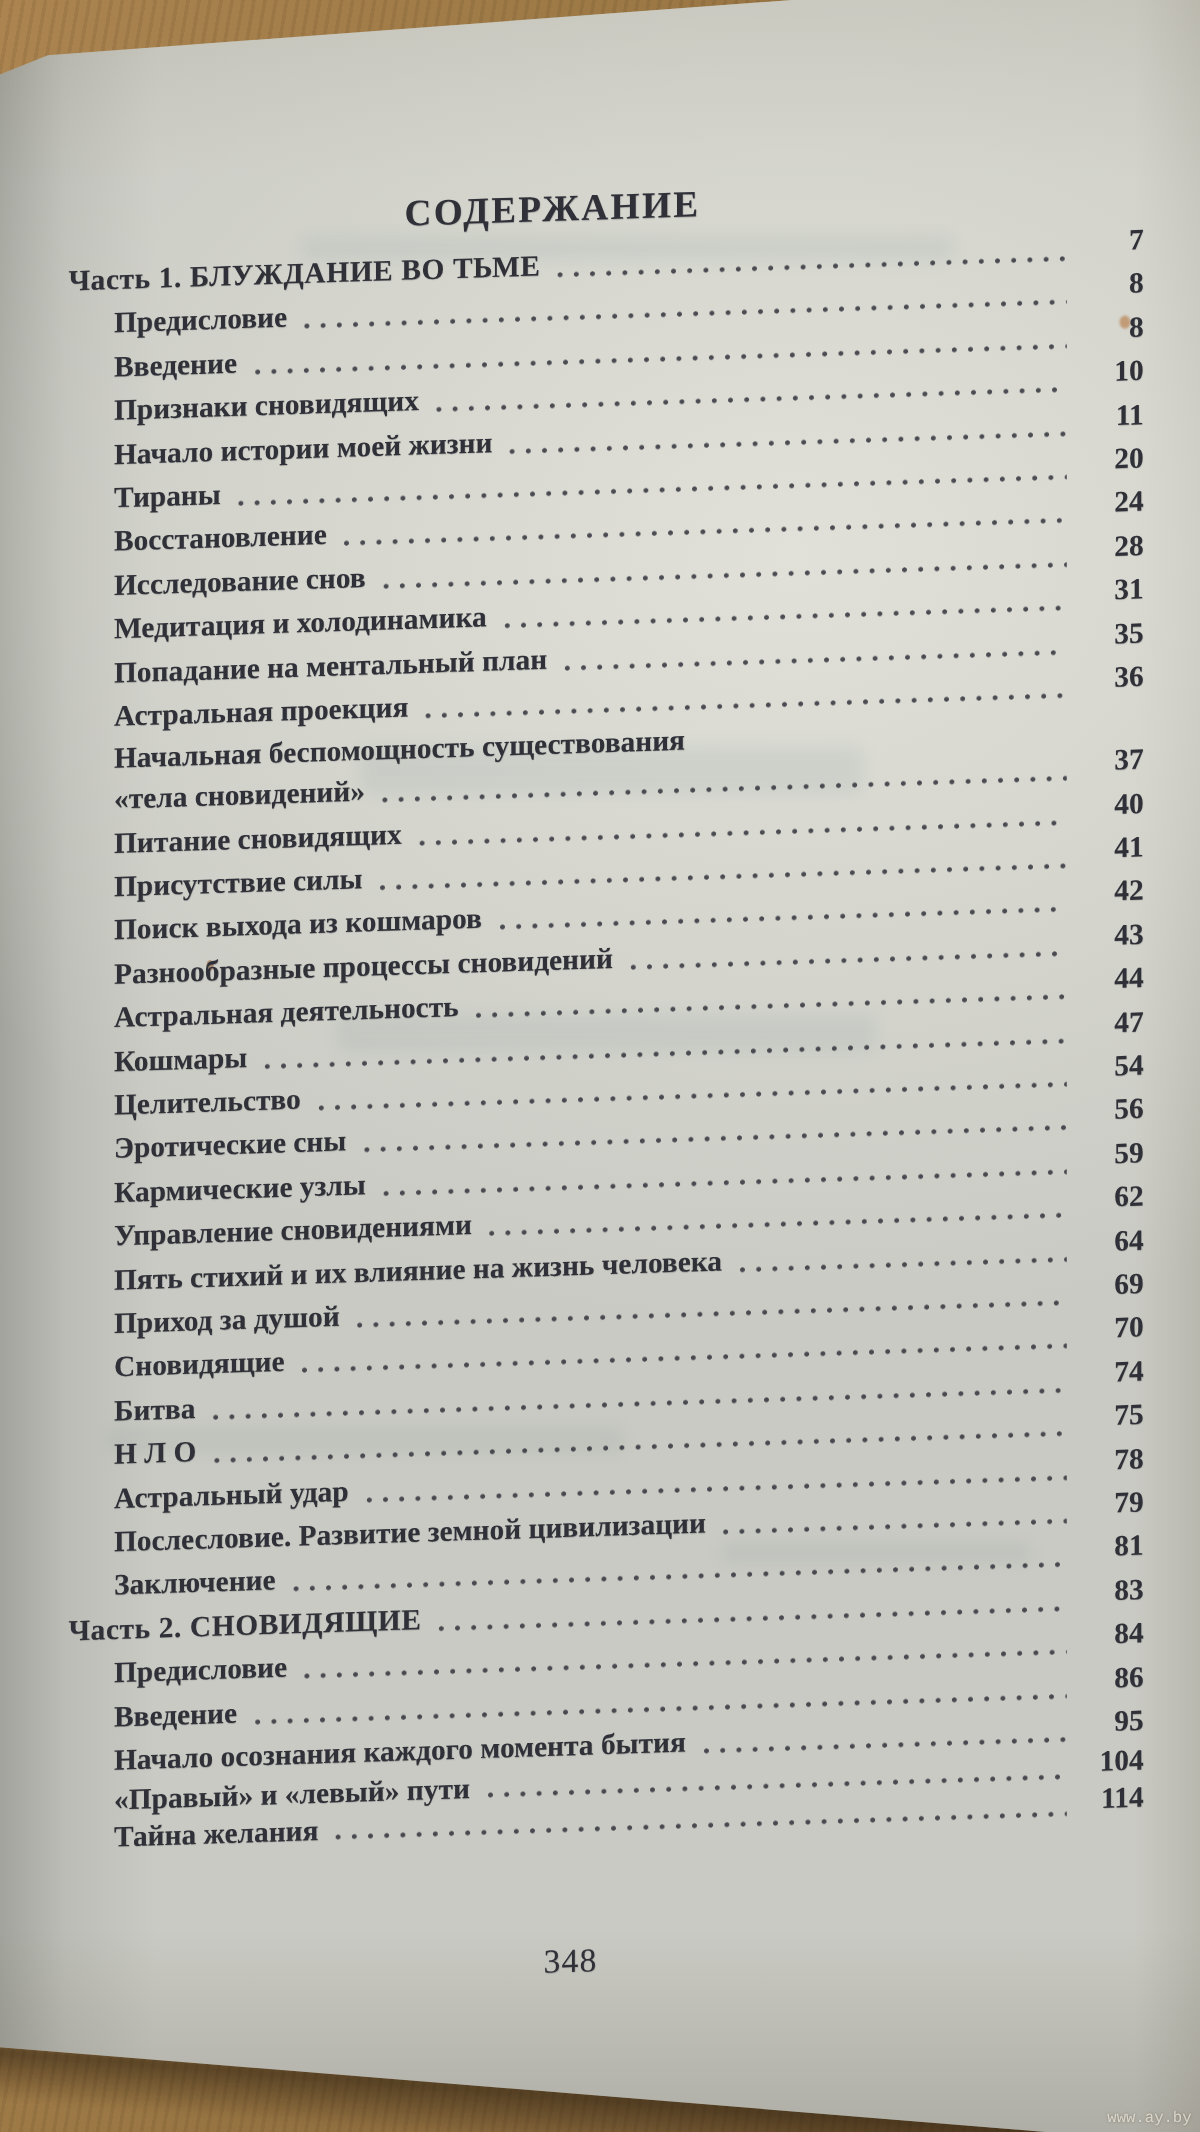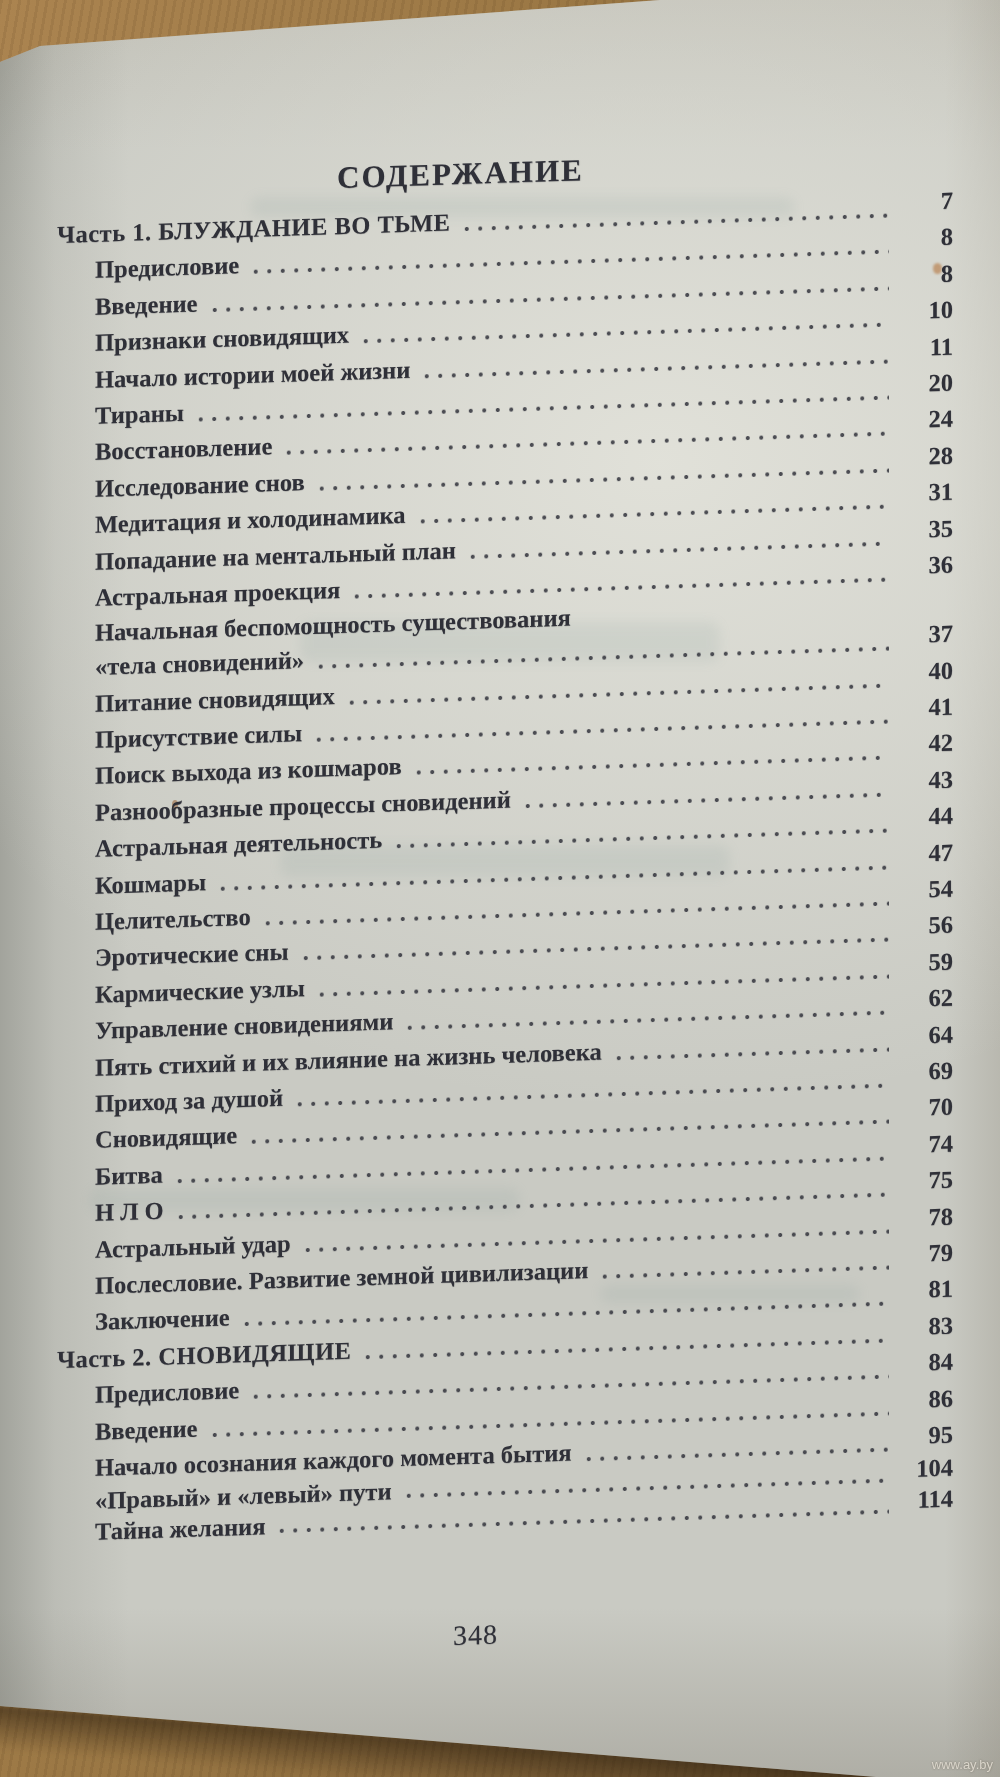--- a/index.html
+++ b/index.html
@@ -61,21 +61,21 @@
     flex:0 0 58px;text-align:right;position:relative;top:-6px;
     font-size:24.5px;
   }
   .pagenum{
     margin-top:72px;margin-left:396px;width:fit-content;
     font-size:28px;font-weight:400;letter-spacing:1px;
     text-shadow:.3px .5px .7px rgba(40,40,48,.3);
   }
   .watermark{
     position:absolute;right:7px;bottom:5px;
-    font-family:Liberation Sans, sans-serif;
+    font-family:Liberation Mono, monospace;
     font-size:13px;color:rgba(232,227,216,.85);
     text-shadow:0 0 2px rgba(90,80,65,.6);
   }
 </style>
 </head>
 <body>
 
 <div class="edge-shadow"></div>
 
 <div class="paper">

